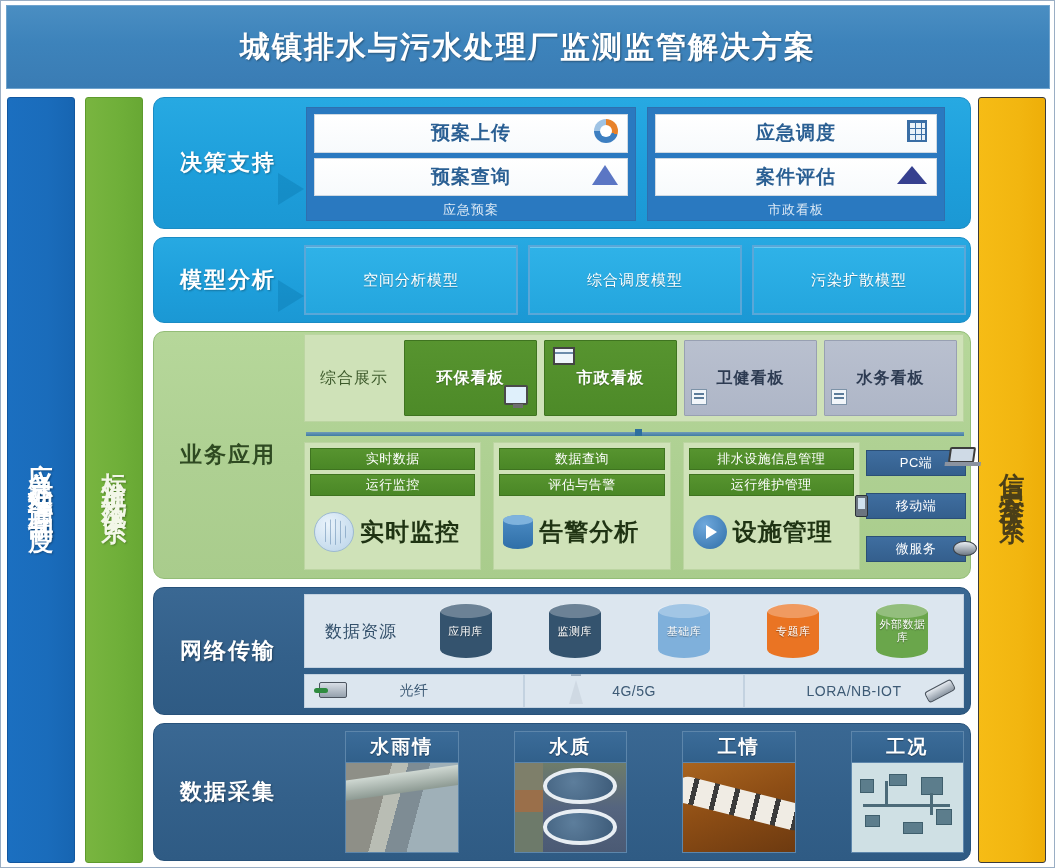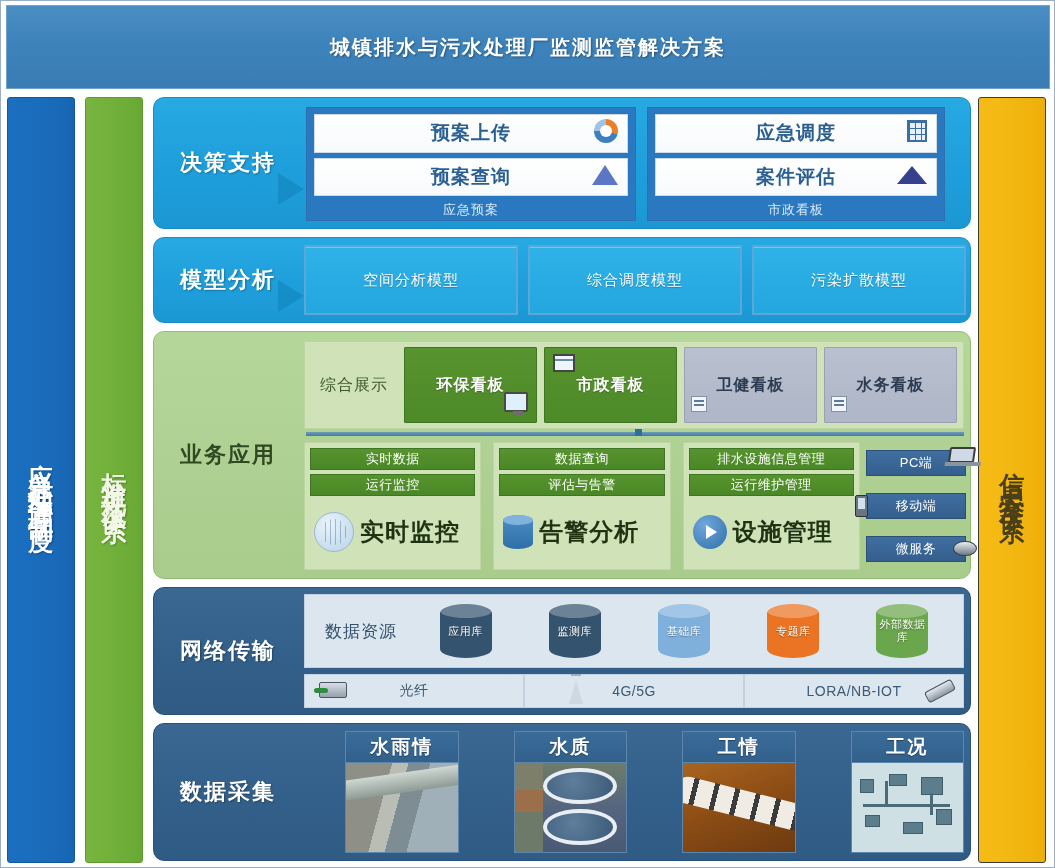--- a/index.html
+++ b/index.html
@@ -18,21 +18,21 @@
 
   
   #titlebar {
     position: absolute; left: 5px; top: 4px; width: 1044px; height: 84px;
     background: linear-gradient(180deg,#4a8ec2 0%,#3d83bb 45%,#3a7cb4 100%);
     border: 1px solid #6fa3cd;
     display: flex; align-items: center; justify-content: center;
   }
   #titlebar .ttl {
     color: #ffffff;
-    font-size: 20px;
+    font-size: 30px;
     font-weight: bold;
     letter-spacing: 2px;
     text-shadow: 1px 1px 2px rgba(0,0,0,0.35);
   }
 
   
   .pillar {
     position: absolute;
     border-radius: 3px;
     display: flex; align-items: center; justify-content: center;
@@ -139,21 +139,21 @@
   .mbox span { font-size: 15px; color: #ffffff; letter-spacing: 1px; text-shadow: 0 1px 1px rgba(0,0,0,.25); }
 
   
   #layer-business {
     top: 234px; height: 248px;
     background: linear-gradient(180deg,#b6d79a 0%,#aed092 55%,#a9cc8c 100%);
     border: 1px solid #93bd77;
   }
   #layer-business .llabel { color: #2f4a22; text-shadow: none; }
   .bdisplay {
-    position: absolute; left: 2px; top: 9px; right: 6px; height: 88px;
+    position: absolute; left: 2px; top: 2px; right: 6px; height: 88px;
     background: #cfe2b8; border: 1px solid #bcd5a2;
     display: flex; align-items: center; gap: 7px; padding: 5px 6px;
   }
   .bdisplay .bdlabel { width: 86px; flex: none; text-align: center; font-size: 16px; color: #3d5a2b; letter-spacing: 1px; }
   .kanban {
     flex: 1; height: 100%;
     display: flex; align-items: center; justify-content: center;
     position: relative; border-radius: 1px;
   }
   .kanban.green { background: linear-gradient(180deg,#57942f 0%,#4d8a28 100%); border: 1px solid #3f7420; }

